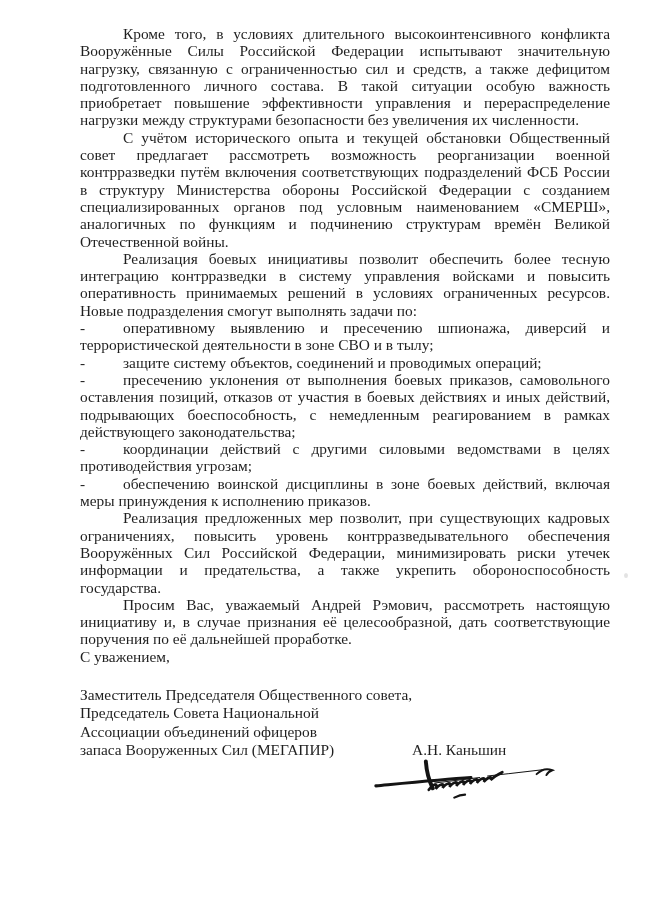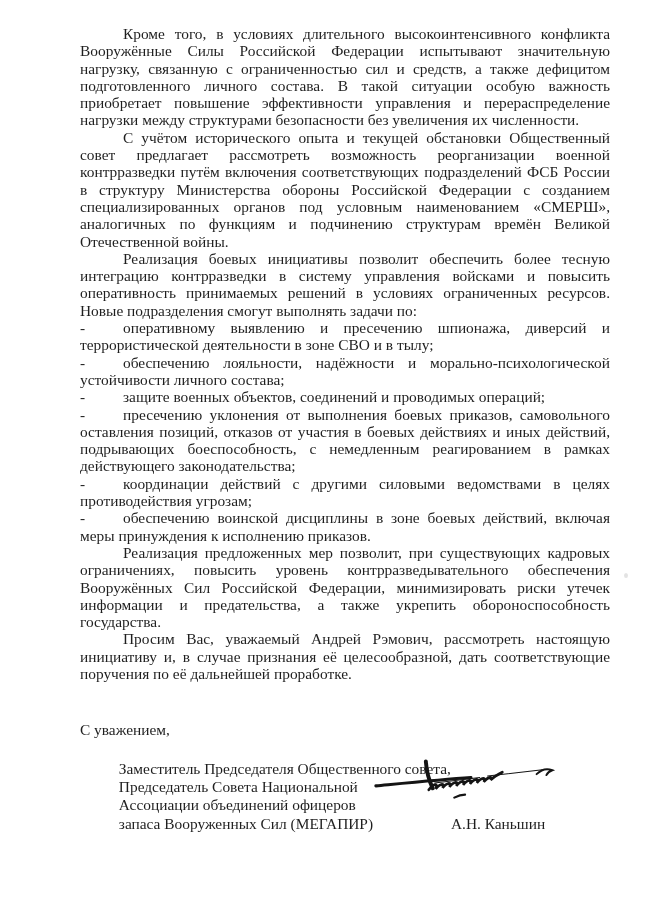--- a/index.html
+++ b/index.html
@@ -27,27 +27,26 @@
     line-height: 17.3px;
     text-align: justify;
   }
   .para { margin: 0; }
   .para.indent { text-indent: 43px; }
   .list-item .dash {
     display: inline-block;
     width: 43px;
   }
   .closing {
-    margin-top: 39px;
     text-align: left;
   }
   .sig-row {
     margin-top: 21px;
     display: flex;
-    justify-content: center;
+    justify-content: flex-start;
     align-items: flex-end;
     padding-right: 26px;
     text-align: left;
     line-height: 18.4px;
   }
   .sig-titles { white-space: nowrap; }
   .sig-name { white-space: nowrap; }
   .sig-scrawl {
     position: absolute;
     left: 370px;
@@ -72,22 +71,21 @@
 <body>
 
 <div class="page">
   <div class="content">
 
     <p class="para indent">Кроме того, в условиях длительного высокоинтенсивного конфликта Вооружённые Силы Российской Федерации испытывают значительную нагрузку, связанную с ограниченностью сил и средств, а также дефицитом подготовленного личного состава. В такой ситуации особую важность приобретает повышение эффективности управления и перераспределение нагрузки между структурами безопасности без увеличения их численности.</p>
     <p class="para indent">С учётом исторического опыта и текущей обстановки Общественный совет предлагает рассмотреть возможность реорганизации военной контрразведки путём включения соответствующих подразделений ФСБ России в структуру Министерства обороны Российской Федерации с созданием специализированных органов под условным наименованием «СМЕРШ», аналогичных по функциям и подчинению структурам времён Великой Отечественной войны.</p>
     <p class="para indent">Реализация боевых инициативы позволит обеспечить более тесную интеграцию контрразведки в систему управления войсками и повысить оперативность принимаемых решений в условиях ограниченных ресурсов. Новые подразделения смогут выполнять задачи по:</p>
 
     <p class="para list-item"><span class="dash">-</span><span>оперативному выявлению и пресечению шпионажа, диверсий и террористической деятельности в зоне СВО и в тылу;</span></p>
-    <p class="para list-item"><span class="dash">-</span><span>обеспечению лояльности, надёжности и морально-психологической устойчивости личного состава;</span></p>
-    <p class="para list-item"><span class="dash">-</span><span>защите военных объектов, соединений и проводимых операций;</span></p>
+    <p class="para list-item"><span class="dash">-</span><span>защите систему объектов, соединений и проводимых операций;</span></p>
     <p class="para list-item"><span class="dash">-</span><span>пресечению уклонения от выполнения боевых приказов, самовольного оставления позиций, отказов от участия в боевых действиях и иных действий, подрывающих боеспособность, с немедленным реагированием в рамках действующего законодательства;</span></p>
     <p class="para list-item"><span class="dash">-</span><span>координации действий с другими силовыми ведомствами в целях противодействия угрозам;</span></p>
     <p class="para list-item"><span class="dash">-</span><span>обеспечению воинской дисциплины в зоне боевых действий, включая меры принуждения к исполнению приказов.</span></p>
 
     <p class="para indent">Реализация предложенных мер позволит, при существующих кадровых ограничениях, повысить уровень контрразведывательного обеспечения Вооружённых Сил Российской Федерации, минимизировать риски утечек информации и предательства, а также укрепить обороноспособность государства.</p>
     <p class="para indent">Просим Вас, уважаемый Андрей Рэмович, рассмотреть настоящую инициативу и, в случае признания её целесообразной, дать соответствующие поручения по её дальнейшей проработке.</p>
 
     <p class="para closing">С уважением,</p>
 
     <div class="sig-row">

